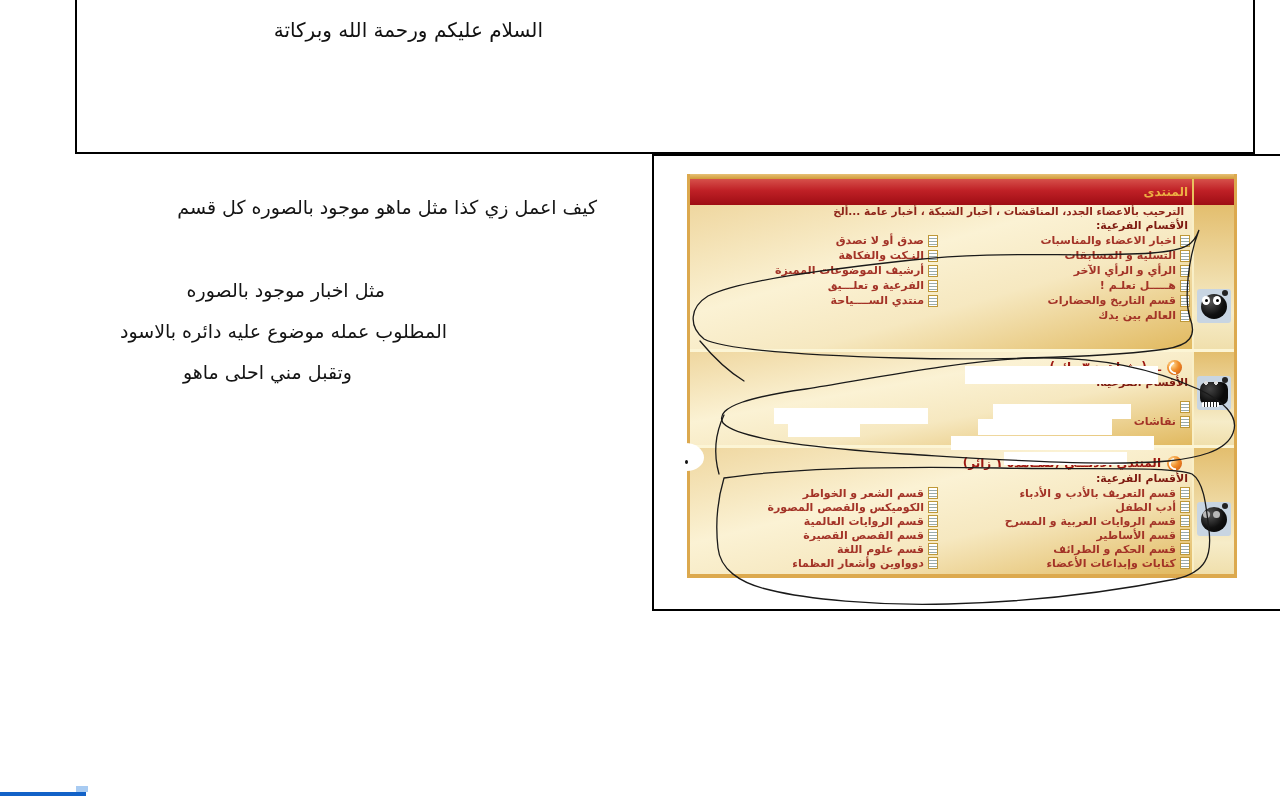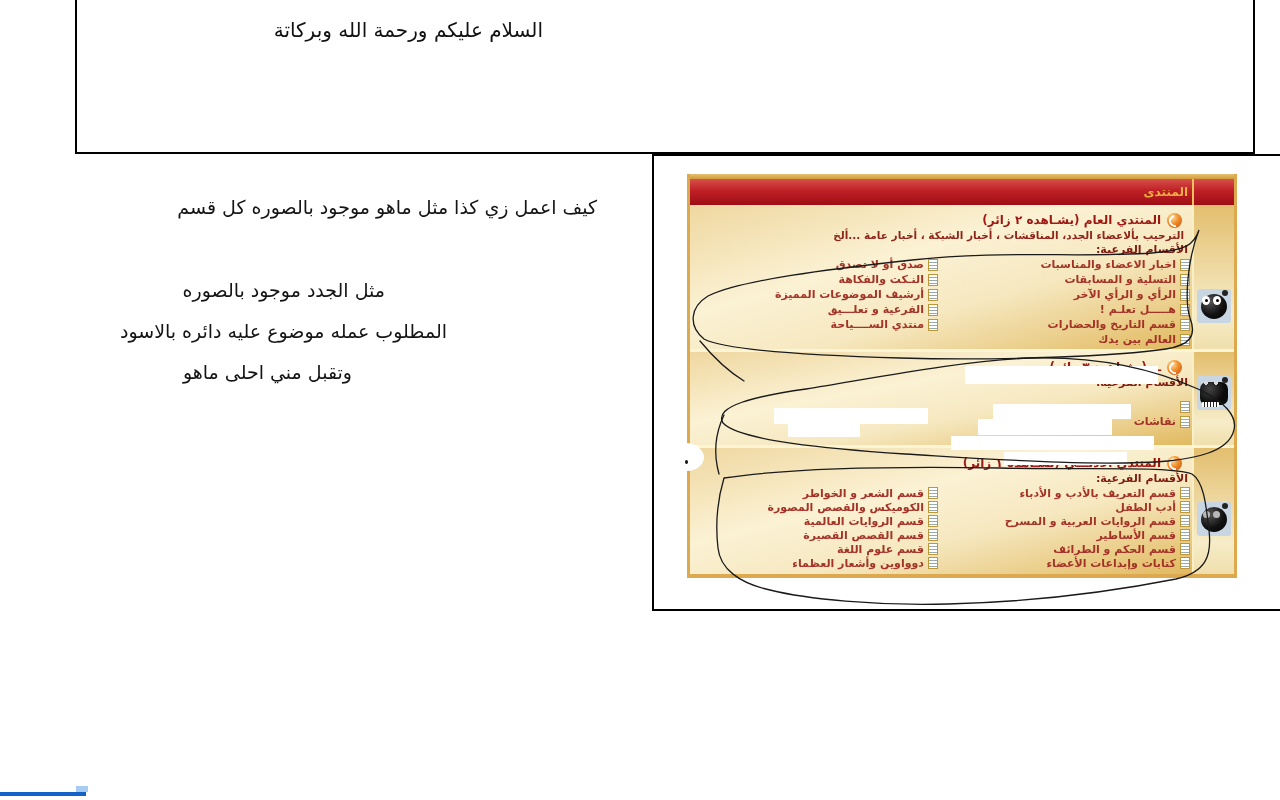--- a/index.html
+++ b/index.html
@@ -123,43 +123,39 @@
 </head>
 <body>
 
 <div class="screen">
 
   <div class="box1">
     <div class="greeting">السلام عليكم ورحمة الله وبركاتة</div>
   </div>
 
   <div class="qline q0">كيف اعمل زي كذا مثل ماهو موجود بالصوره كل قسم</div>
-  <div class="qline q2">مثل الجدد موجود بالصوره</div>
+  <div class="qline q2">مثل اخبار موجود بالصوره</div>
   <div class="qline q3">المطلوب عمله موضوع عليه دائره بالاسود</div>
   <div class="qline q4">وتقبل مني احلى ماهو</div>
 
   <div class="box2"></div>
 
   <div class="panel">
     <div class="top-strip"></div>
 
     <div class="panel-header">
       <div class="ph-main">
         <span>المنتدى</span>
       </div>
       <div class="ph-div"></div>
       <div class="ph-icons"></div>
     </div>
 
     <div class="section s1">
       <div class="cell-main">
-        <div class="title-row">
-          <span class="swirl"></span>
-          <span class="sec-title">المنتدي العام (يشـاهده ٢ زائر)</span>
-        </div>
         <div class="desc">الترحيب بألاعضاء الجدد، المناقشات ، أخبار الشبكة ، أخبار عامة ...ألخ</div>
         <div class="sublabel">الأقسام الفرعية:</div>
         <div class="cols">
           <div class="col c1">
 
               <div class="link-row">
                 <span class="page-icon"></span>
                 <span class="link-text">اخبار الاعضاء والمناسبات</span>
               </div>
 

